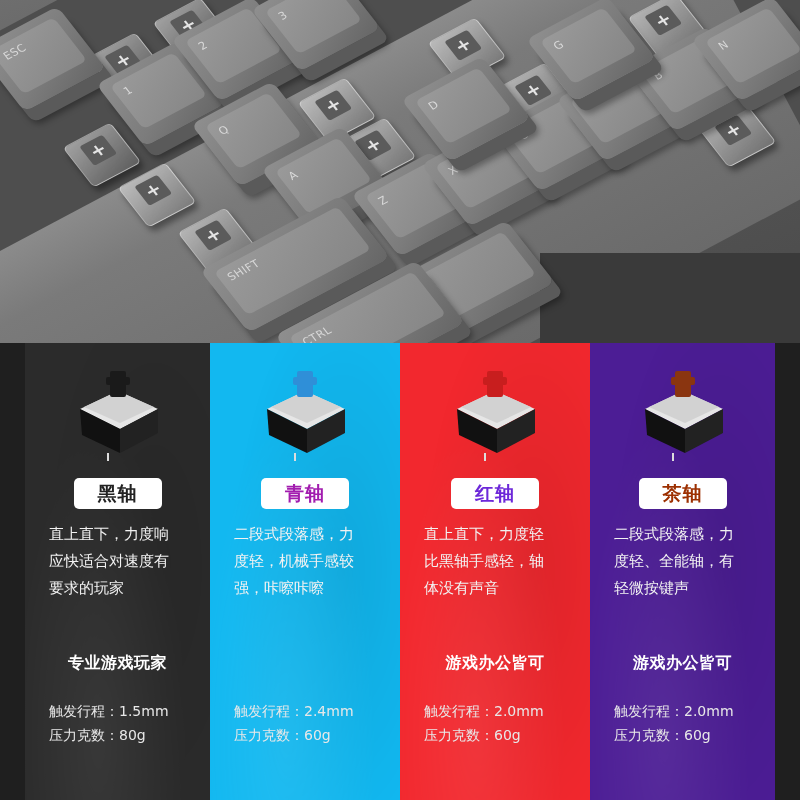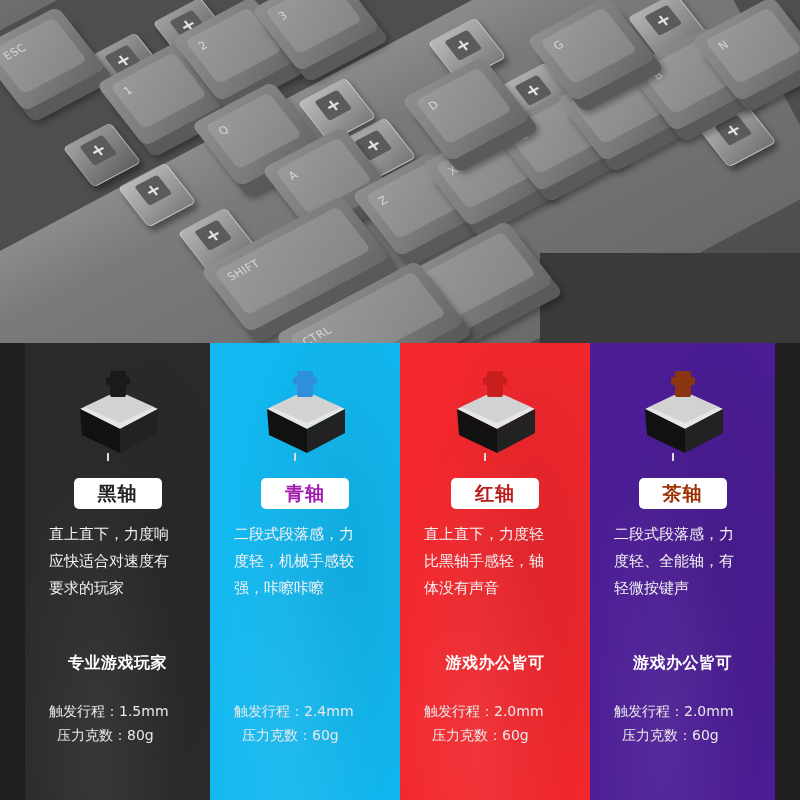--- a/index.html
+++ b/index.html
@@ -78,21 +78,21 @@
     color: #f2f2f2; font-size: 15px; line-height: 27px; white-space: pre-line;
   }
   .usage {
     position: absolute; top: 310px; left: 0; right: 0; text-align: center;
     color: #fff; font-size: 16px; font-weight: bold; letter-spacing: .5px; font-family: Liberation Mono, monospace;
   }
   .spec {
     position: absolute; left: 24px; right: 10px; color: #e8e8e8; font-size: 14px;
   }
   .spec.travel { top: 360px; }
-  .spec.force  { top: 384px; margin-left: 8px; }
+  .spec.force  { top: 384px; }
 </style>
 </head>
 <body>
 
 <div class="hero">
   <div class="plate"></div>
   <div class="frame"></div>
   <div class="floor"></div>
 
   <div class="switch" style="left:75px;top:130px">
@@ -247,21 +247,21 @@
     <div class="texture"></div>
     <svg class="switch-img" viewBox="0 0 96 100">
       <polygon points="10,48 48,30 88,48 50,68" fill="#e6e6e6"></polygon>
       <polygon points="10,48 50,68 50,92 12,74" fill="#111"></polygon>
       <polygon points="50,68 88,48 88,72 50,92" fill="#222"></polygon>
       <polygon points="14,46 48,30 84,46 50,62" fill="#cfcfcf" opacity=".9"></polygon>
       <rect x="40" y="10" width="16" height="26" rx="2" fill="#c81e1e"></rect>
       <rect x="36" y="16" width="24" height="8" rx="2" fill="#c81e1e"></rect>
       <line x1="38" y1="92" x2="38" y2="100" stroke="#ddd" stroke-width="2"></line>
     </svg>
-    <div class="badge" style="color:#b91c1c">红轴</div>
+    <div class="badge" style="color:#6d28d9">红轴</div>
     <div class="desc">直上直下，力度轻
 比黑轴手感轻，轴
 体没有声音</div>
     <div class="usage">游戏办公皆可</div>
     <div class="spec travel"><span>触发行程：</span><span>2.0mm</span></div>
     <div class="spec force"><span>压力克数：</span><span>60g</span></div>
   </div>
 
   <div class="panel" style="left:590px;width:185px;background:#4c1d95">
     <div class="texture"></div>

